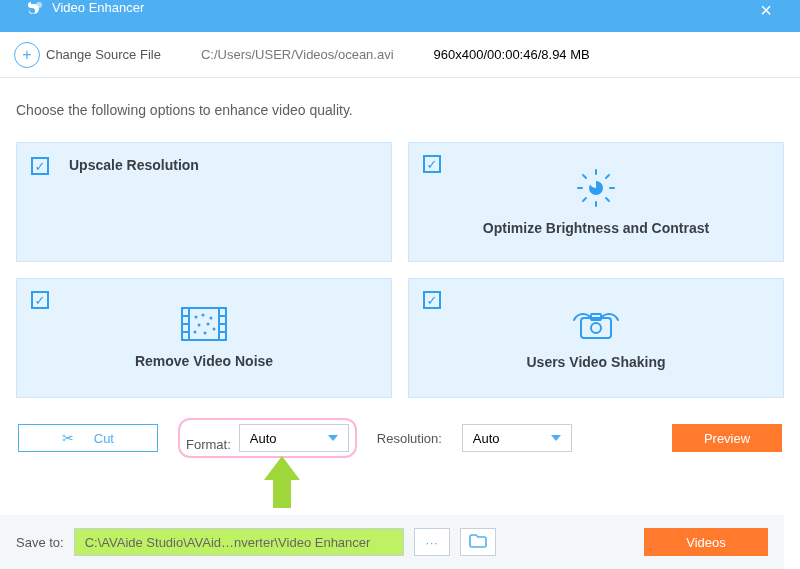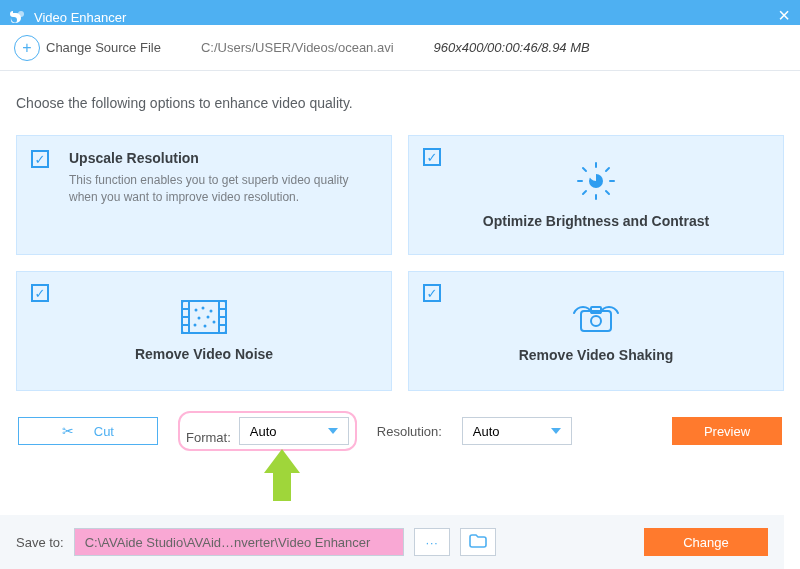--- a/index.html
+++ b/index.html
@@ -1,24 +1,24 @@
 <!DOCTYPE html>
 <html><head>
 <meta charset="utf-8">
 <style>
   * { box-sizing: border-box; margin: 0; padding: 0; font-family: "Segoe UI", Arial, sans-serif; }
   html, body { width: 800px; height: 569px; background: #fff; overflow: hidden; }
 
   .titlebar {
-    height: 25px;
+    height: 32px;
     background: #4eb0f2;
     color: #fff;
     display: flex;
-    align-items: flex-end;
-    padding: 0 10px;
+    align-items: flex-start;
+    padding: 0 28px;
     font-size: 13px;
   }
   .titlebar .brand-icon { width: 16px; height: 16px; margin-right: 8px; display: inline-flex; }
   .titlebar .close { margin-left: auto; font-size: 20px; font-weight: 300; cursor: pointer; line-height: 1; }
 
   .sourcebar {
     height: 46px;
     border-bottom: 1px solid #e3e8ee;
     display: flex;
     align-items: center;
@@ -27,21 +27,21 @@
     font-size: 13px;
     color: #6a6f76;
   }
   .sourcebar .add-btn {
     width: 26px; height: 26px; border: 1.5px solid #4eb0f2; border-radius: 50%;
     display: inline-flex; align-items: center; justify-content: center;
     color: #4eb0f2; margin-right: 6px; font-size: 16px;
   }
   .change-source { display: flex; align-items: center; color: #555; cursor: pointer; }
   .filepath { color: #777; }
-  .fileinfo { color: #404040; font-style: italic; }
+  .fileinfo { color: #000000; }
 
   .content { padding: 24px 16px 0 16px; }
   .intro { font-size: 14px; color: #5a5f64; margin-bottom: 24px; }
 
   .cards {
     display: grid;
     grid-template-columns: 1fr 1fr;
     grid-template-rows: 120px 120px;
     gap: 16px;
   }
@@ -117,21 +117,21 @@
   }
   .arrow-stem { width: 18px; height: 28px; background: #9fd63a; }
 
   .bottombar {
     position: absolute; left: 0; right: 16px; bottom: 0;
     height: 54px; background: #f4f7fa;
     display: flex; align-items: center; padding: 0 16px; gap: 10px;
     font-size: 13px; color: #555;
   }
   .save-path {
-    flex: 0 0 330px; height: 28px; border: 1px solid #c5d0db; background: #f9a8d4;
+    flex: 0 0 330px; height: 28px; border: 1px solid #c5d0db; background: #bef264;
     display: flex; align-items: center; padding: 0 10px; color: #666; overflow: hidden;
   }
   .icon-btn {
     height: 28px; min-width: 36px; border: 1px solid #c5d0db; background: #fff;
     display: flex; align-items: center; justify-content: center; color: #4eb0f2;
     cursor: pointer;
   }
   .enhance { margin-left: auto; min-width: 124px; }
 </style>
 </head>
@@ -158,21 +158,20 @@
 </div>
 
 <div class="content">
   <div class="intro">Choose the following options to enhance video quality.</div>
 
   <div class="cards">
 
     <div class="card">
       <div class="chk">✓</div>
       <div class="title">Upscale Resolution</div>
-      <div class="desc">This function enables you to get superb video quality when you want to improve video resolution.</div>
     </div>
 
     <div class="card centered">
       <div class="chk">✓</div>
       <div class="icon">
         <svg width="40" height="40" viewBox="0 0 40 40">
           <circle cx="20" cy="20" r="7" fill="#2f9df0"></circle>
           <path d="M20 20a7 7 0 0 1 0-14v14z" fill="#e5f3ff"></path>
           <g stroke="#2f9df0" stroke-width="2" stroke-linecap="round">
             <line x1="20" y1="2" x2="20" y2="6"></line>
@@ -221,21 +220,21 @@
       <div class="chk">✓</div>
       <div class="icon">
         <svg width="50" height="36" viewBox="0 0 50 36">
           <path d="M3 14c4-8 14-8 18 0" fill="none" stroke="#2f9df0" stroke-width="2" stroke-linecap="round"></path>
           <path d="M29 14c4-8 14-8 18 0" fill="none" stroke="#2f9df0" stroke-width="2" stroke-linecap="round"></path>
           <rect x="10" y="12" width="30" height="20" rx="3" fill="none" stroke="#2f9df0" stroke-width="2"></rect>
           <rect x="20" y="8" width="10" height="6" rx="1" fill="none" stroke="#2f9df0" stroke-width="2"></rect>
           <circle cx="25" cy="22" r="5" fill="none" stroke="#2f9df0" stroke-width="2"></circle>
         </svg>
       </div>
-      <div class="title">Remove Video Shaking</div>
+      <div class="title">Users Video Shaking</div>
     </div>
 
   </div>
 
   <div class="controls">
     <div class="btn-cut">
       <span class="scissors">✂</span>
       <span>Cut</span>
     </div>
 
@@ -273,15 +272,15 @@
     <span>···</span>
   </div>
   <div class="icon-btn">
     <span>
       <svg width="18" height="14" viewBox="0 0 18 14">
           <path d="M1 3a2 2 0 0 1 2-2h4l2 2h6a2 2 0 0 1 2 2v6a2 2 0 0 1-2 2H3a2 2 0 0 1-2-2z" fill="none" stroke="#4eb0f2" stroke-width="1.6"></path>
         </svg>
     </span>
   </div>
   <button class="btn-orange enhance">
-    <span>Change</span>
+    <span>Videos</span>
   </button>
 </div>
 
 </body></html>

